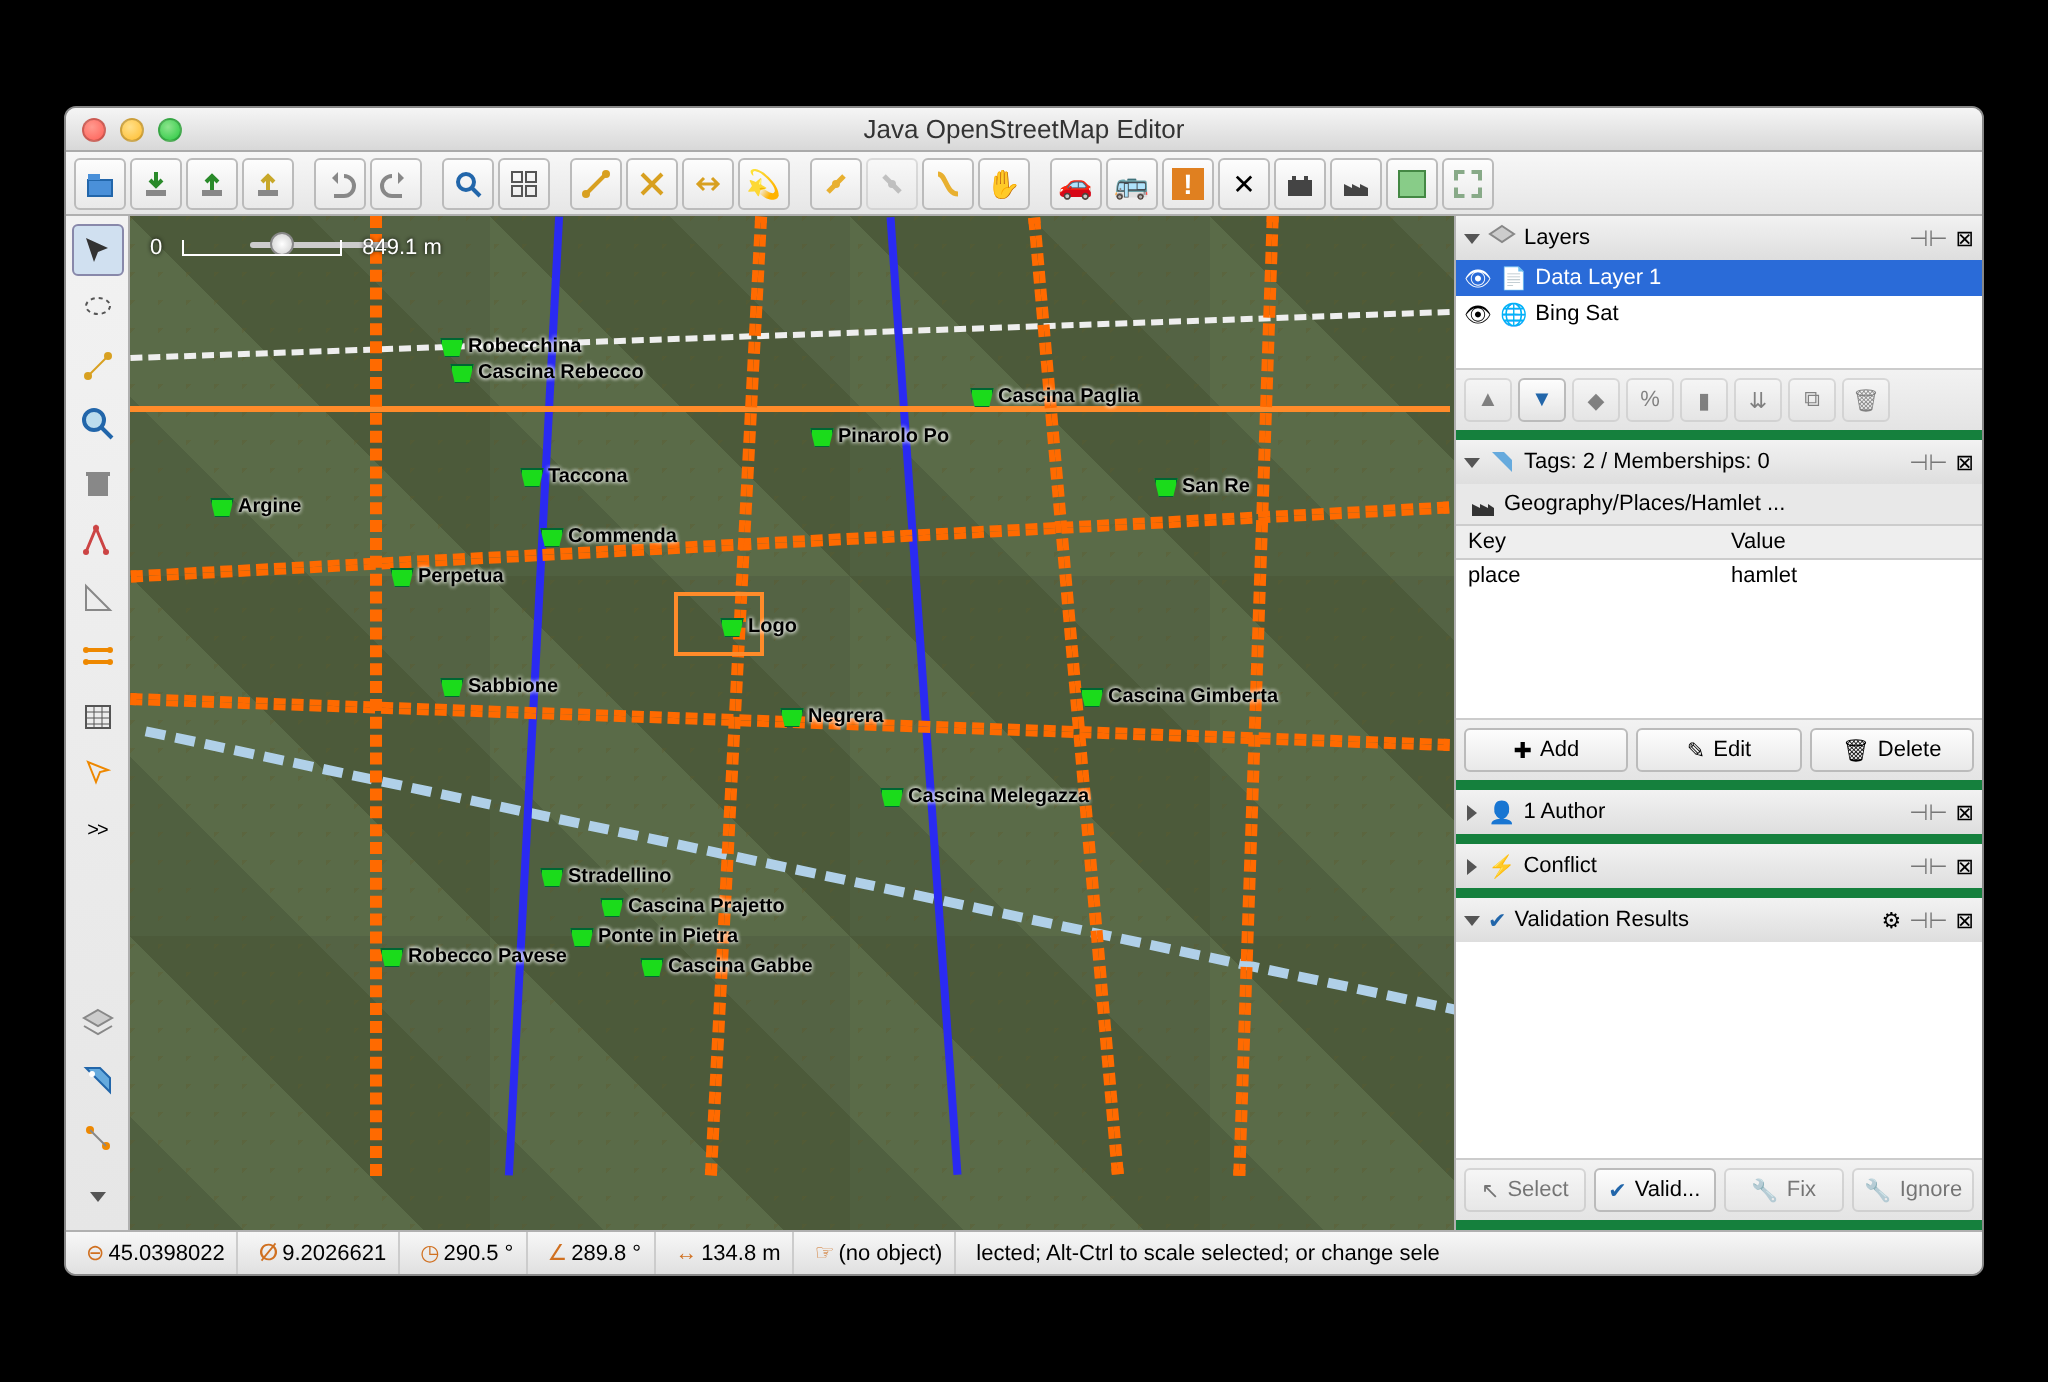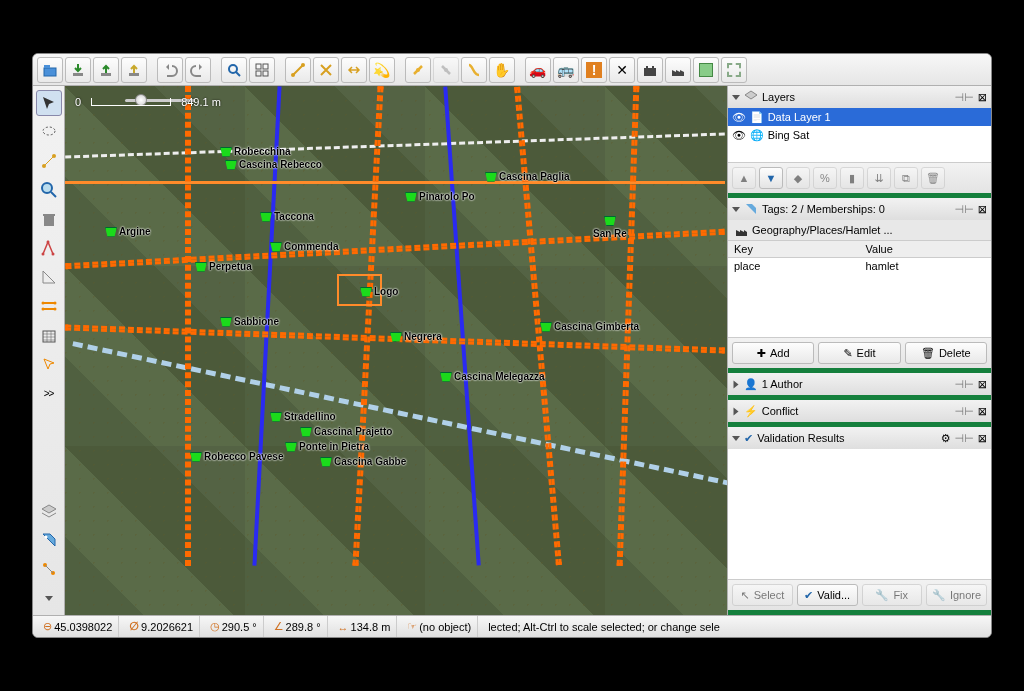--- a/index.html
+++ b/index.html
@@ -62,20 +62,28 @@
 .tri { width:0; height:0; border-left:4px solid transparent; border-right:4px solid transparent; border-top:5px solid #555; display:inline-block; }
 .pin-ic { color:#777; }
 .preset-row { background:#e8e8e8; padding:3px 6px; display:flex; align-items:center; gap:4px; border-bottom:1px solid #ccc; }
 svg { display:block; }
 </style>
 </head>
 <body>
 
 <div class="window-shadow">
 <div class="window">
+  <div class="titlebar">
+    <div class="traffic">
+      <div class="dot r"></div>
+      <div class="dot y"></div>
+      <div class="dot g"></div>
+    </div>
+    <div class="title">Java OpenStreetMap Editor</div>
+  </div>
 
   <div class="toolbar">
     <div class="tbtn">
           <svg width="16" height="16">
             <rect x="2" y="6" width="12" height="8" fill="#4a90d9" stroke="#26a"></rect>
             <rect x="2" y="3" width="6" height="3" fill="#4a90d9"></rect>
           </svg>
         </div>
     <div class="tbtn">
           <svg width="16" height="16">
@@ -317,21 +325,21 @@
               <span>Cascina Paglia</span>
             </div>
             <div class="place" style="left: 340px; top: 105px;">
               <span class="pin"></span>
               <span>Pinarolo Po</span>
             </div>
             <div class="place" style="left: 195px; top: 125px;">
               <span class="pin"></span>
               <span>Taccona</span>
             </div>
-            <div class="place" style="left: 528px; top: 130px; flex-direction: column;">
+            <div class="place" style="left: 512px; top: 130px;">
               <span class="pin"></span>
               <span>San Re</span>
             </div>
             <div class="place" style="left: 40px; top: 140px;">
               <span class="pin"></span>
               <span>Argine</span>
             </div>
             <div class="place" style="left: 205px; top: 155px;">
               <span class="pin"></span>
               <span>Commenda</span>

